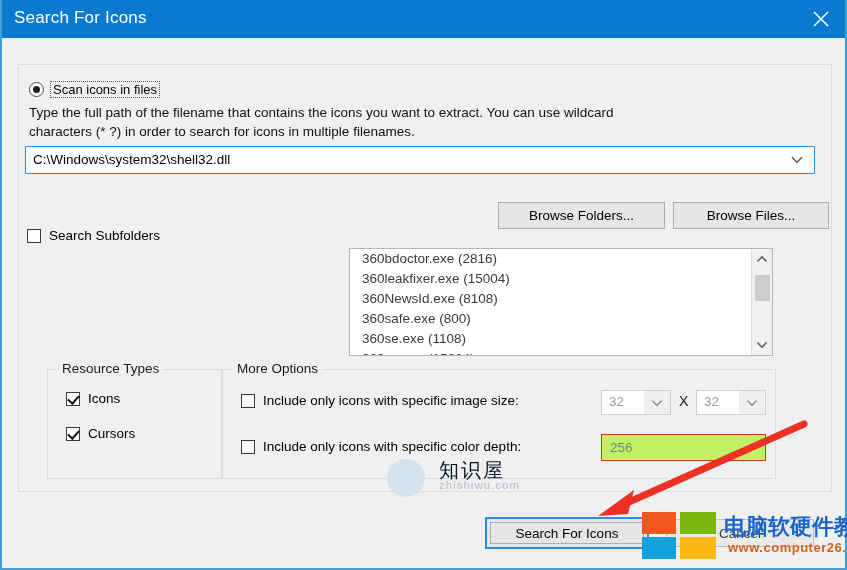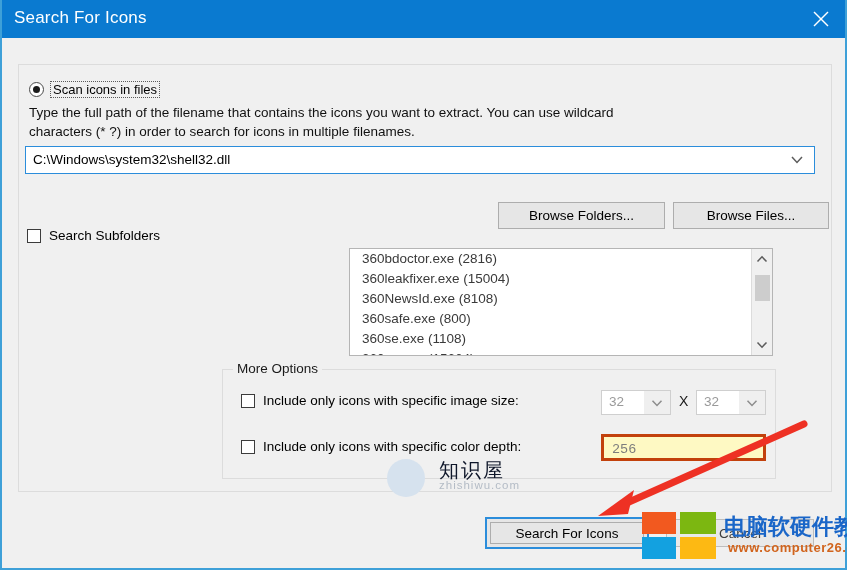--- a/index.html
+++ b/index.html
@@ -128,21 +128,21 @@
     position:absolute;height:25px;border:1px solid #cfcfcf;background:#fff;
     box-sizing:border-box;
   }
   .dis-combo .val{position:absolute;left:7px;top:3px;color:#9a9a9a;font-size:13.5px;}
   .dis-combo .arw{
     position:absolute;right:0;top:0;width:26px;height:100%;background:#efefef;
     display:flex;align-items:center;justify-content:center;
   }
   #depth-field{
     position:absolute;left:200px;top:81px;width:254px;height:28px;
-    background:#fef9c3;border:3px solid #c2410c;box-sizing:border-box;font-family:Liberation Mono, monospace;
+    background:#bef264;border:1px solid #c2410c;box-sizing:border-box;
   }
   #depth-field .val{position:absolute;left:8px;top:5px;color:#7d7d7d;font-size:13.5px;}
   
   #search-btn-focus{
     position:absolute;left:483px;top:517px;width:164px;height:32px;
     border:2px solid #2b8ddb;box-sizing:border-box;background:#e6e6e6;
   }
   #search-btn{
     position:absolute;left:3px;top:3px;right:3px;bottom:3px;
     background:#e6e6e6;border:1px solid #adadad;box-sizing:border-box;
@@ -253,20 +253,31 @@
         </div>
         <div id="sb-thumb"></div>
         <div class="sb-arrow" style="bottom:0;">
           <svg width="12" height="8" viewBox="0 0 12 8">
             <polyline points="1.5,1.5 6,6.2 10.5,1.5" fill="none" stroke="#5c5c5c" stroke-width="1.5"></polyline>
           </svg>
         </div>
       </div>
     </div>
 
+    <div class="groupbox" style="left:28px;top:304px;width:175px;height:110px;">
+      <span class="group-title">Resource Types</span>
+      <div class="cb-row" style="left:18px;top:22px;">
+        <span class="cb-box checked"></span>
+        <span class="cb-label">Icons</span>
+      </div>
+      <div class="cb-row" style="left:18px;top:57px;">
+        <span class="cb-box checked"></span>
+        <span class="cb-label">Cursors</span>
+      </div>
+    </div>
 
     <div class="groupbox" style="left:203px;top:304px;width:554px;height:110px;">
       <span class="group-title">More Options</span>
 
       <div class="cb-row" style="left:18px;top:24px;">
         <span class="cb-box"></span>
         <span class="cb-label">Include only icons with specific image size:</span>
       </div>
       <div class="dis-combo" style="left:378px;top:20px;width:70px;">
         <span class="val">32</span>

